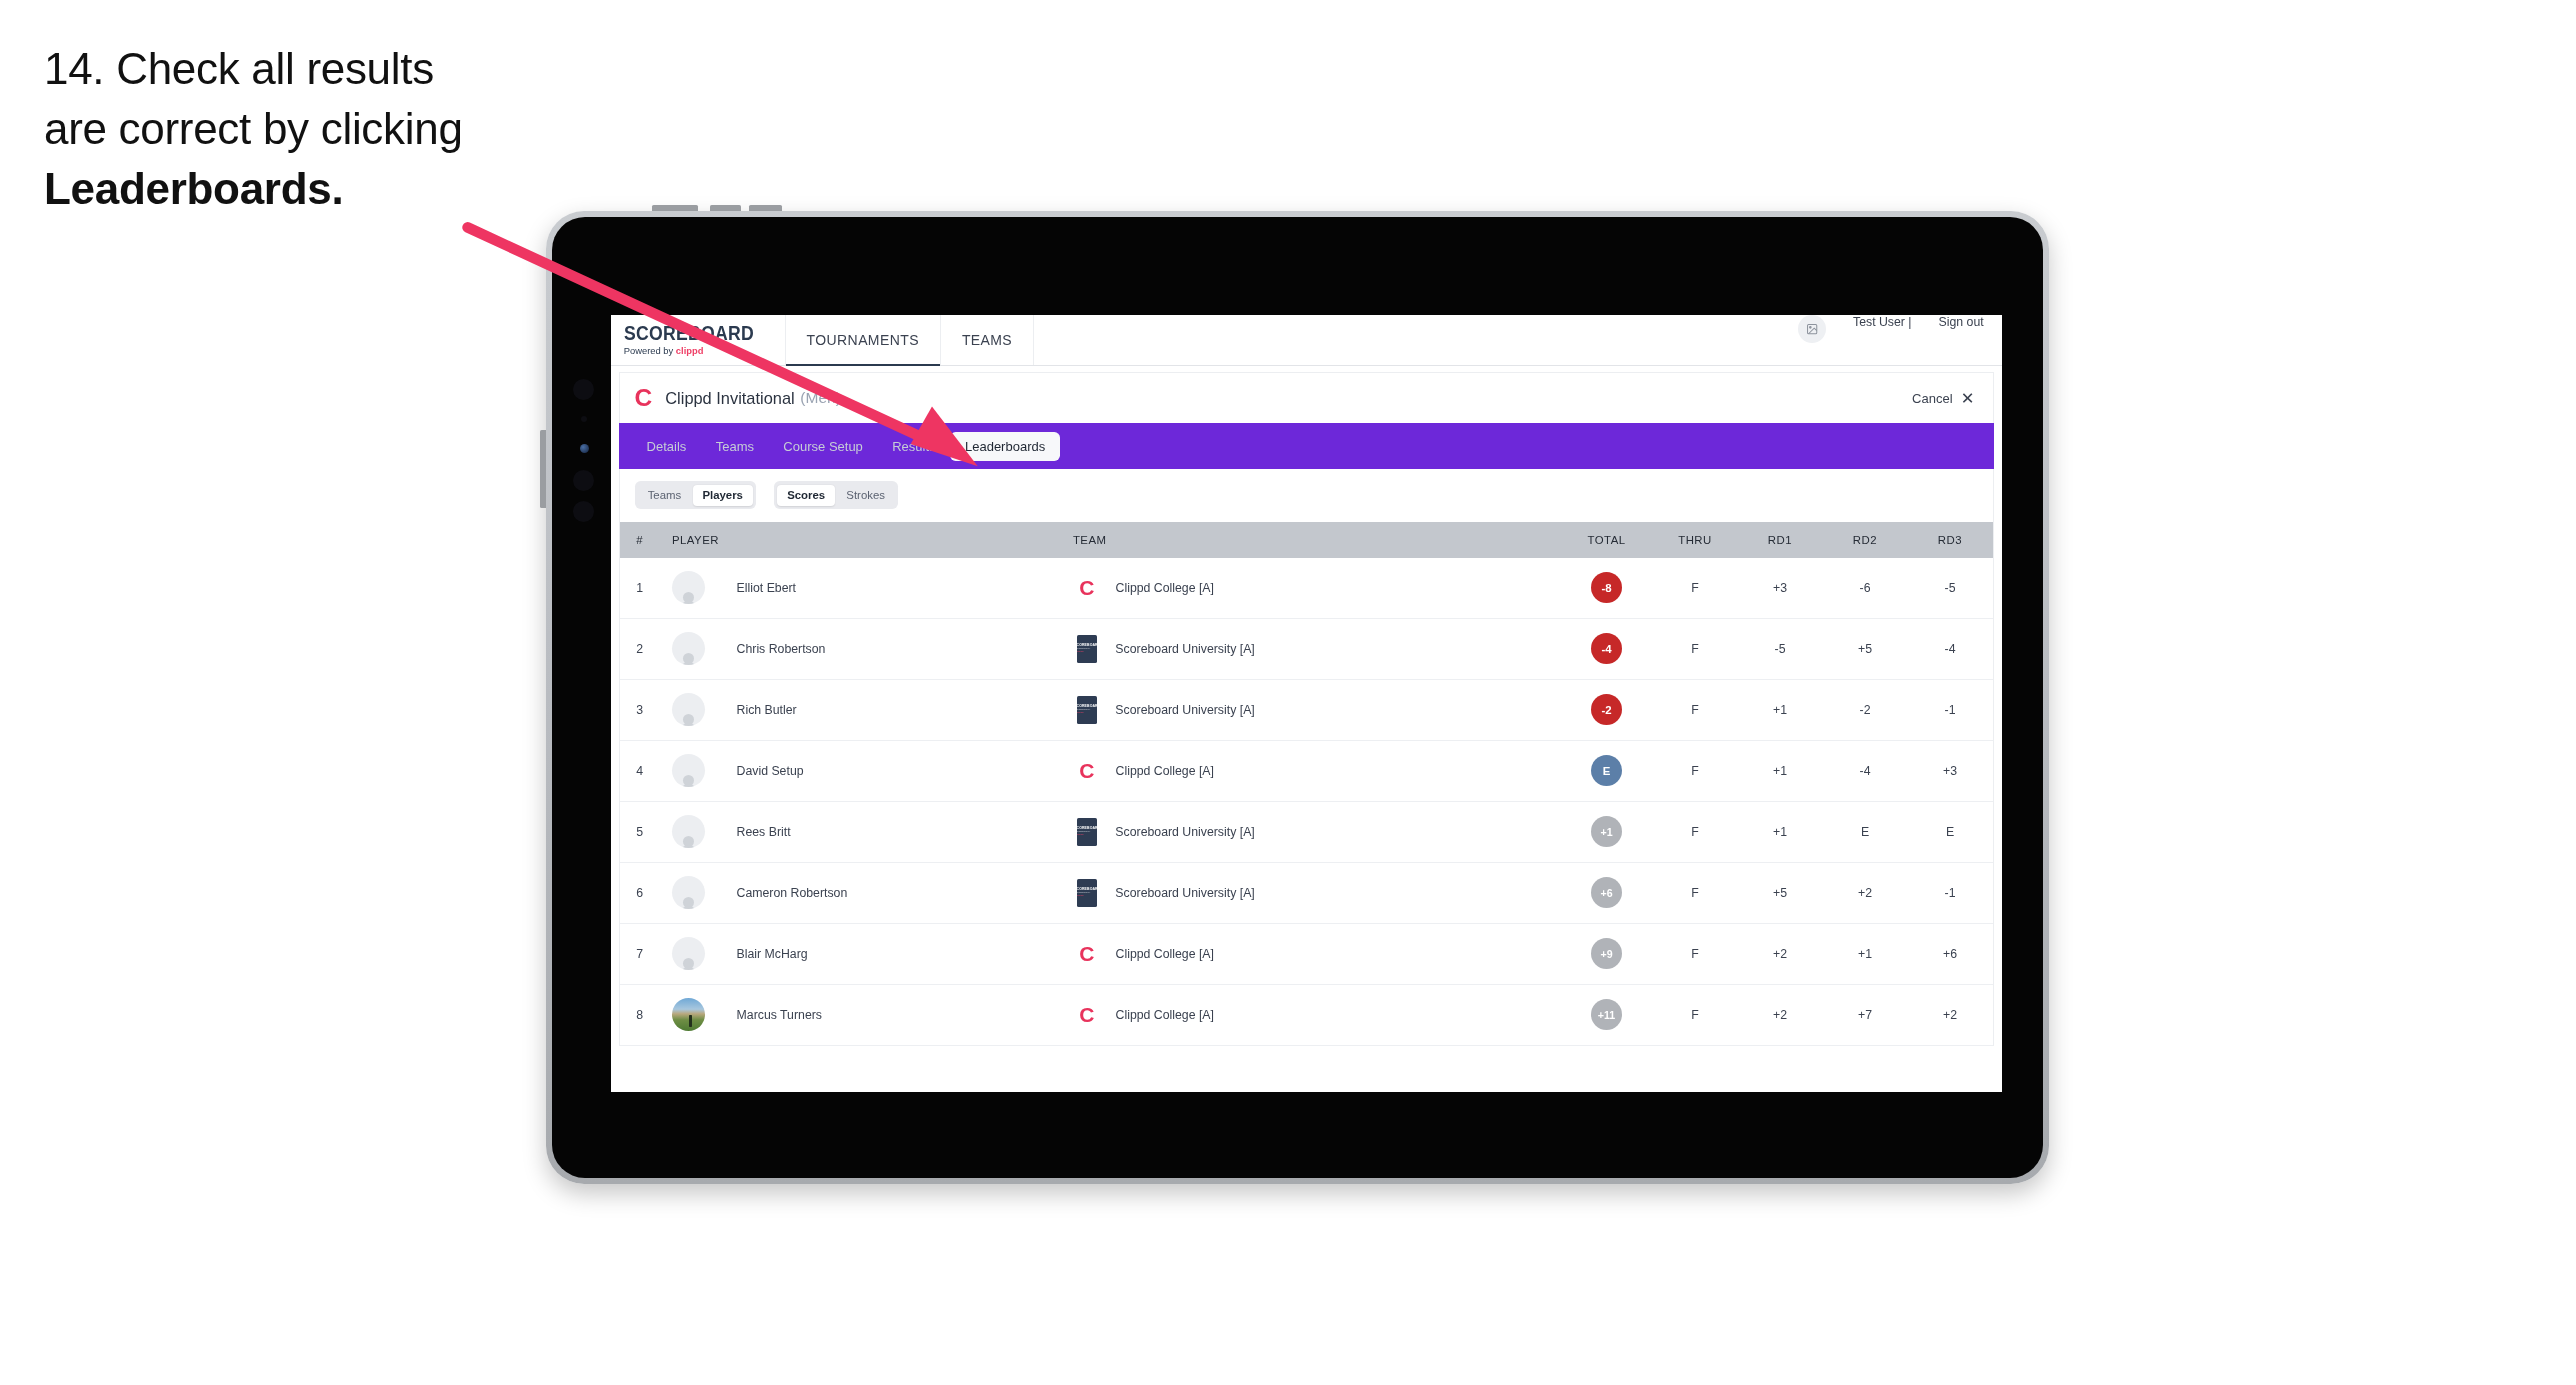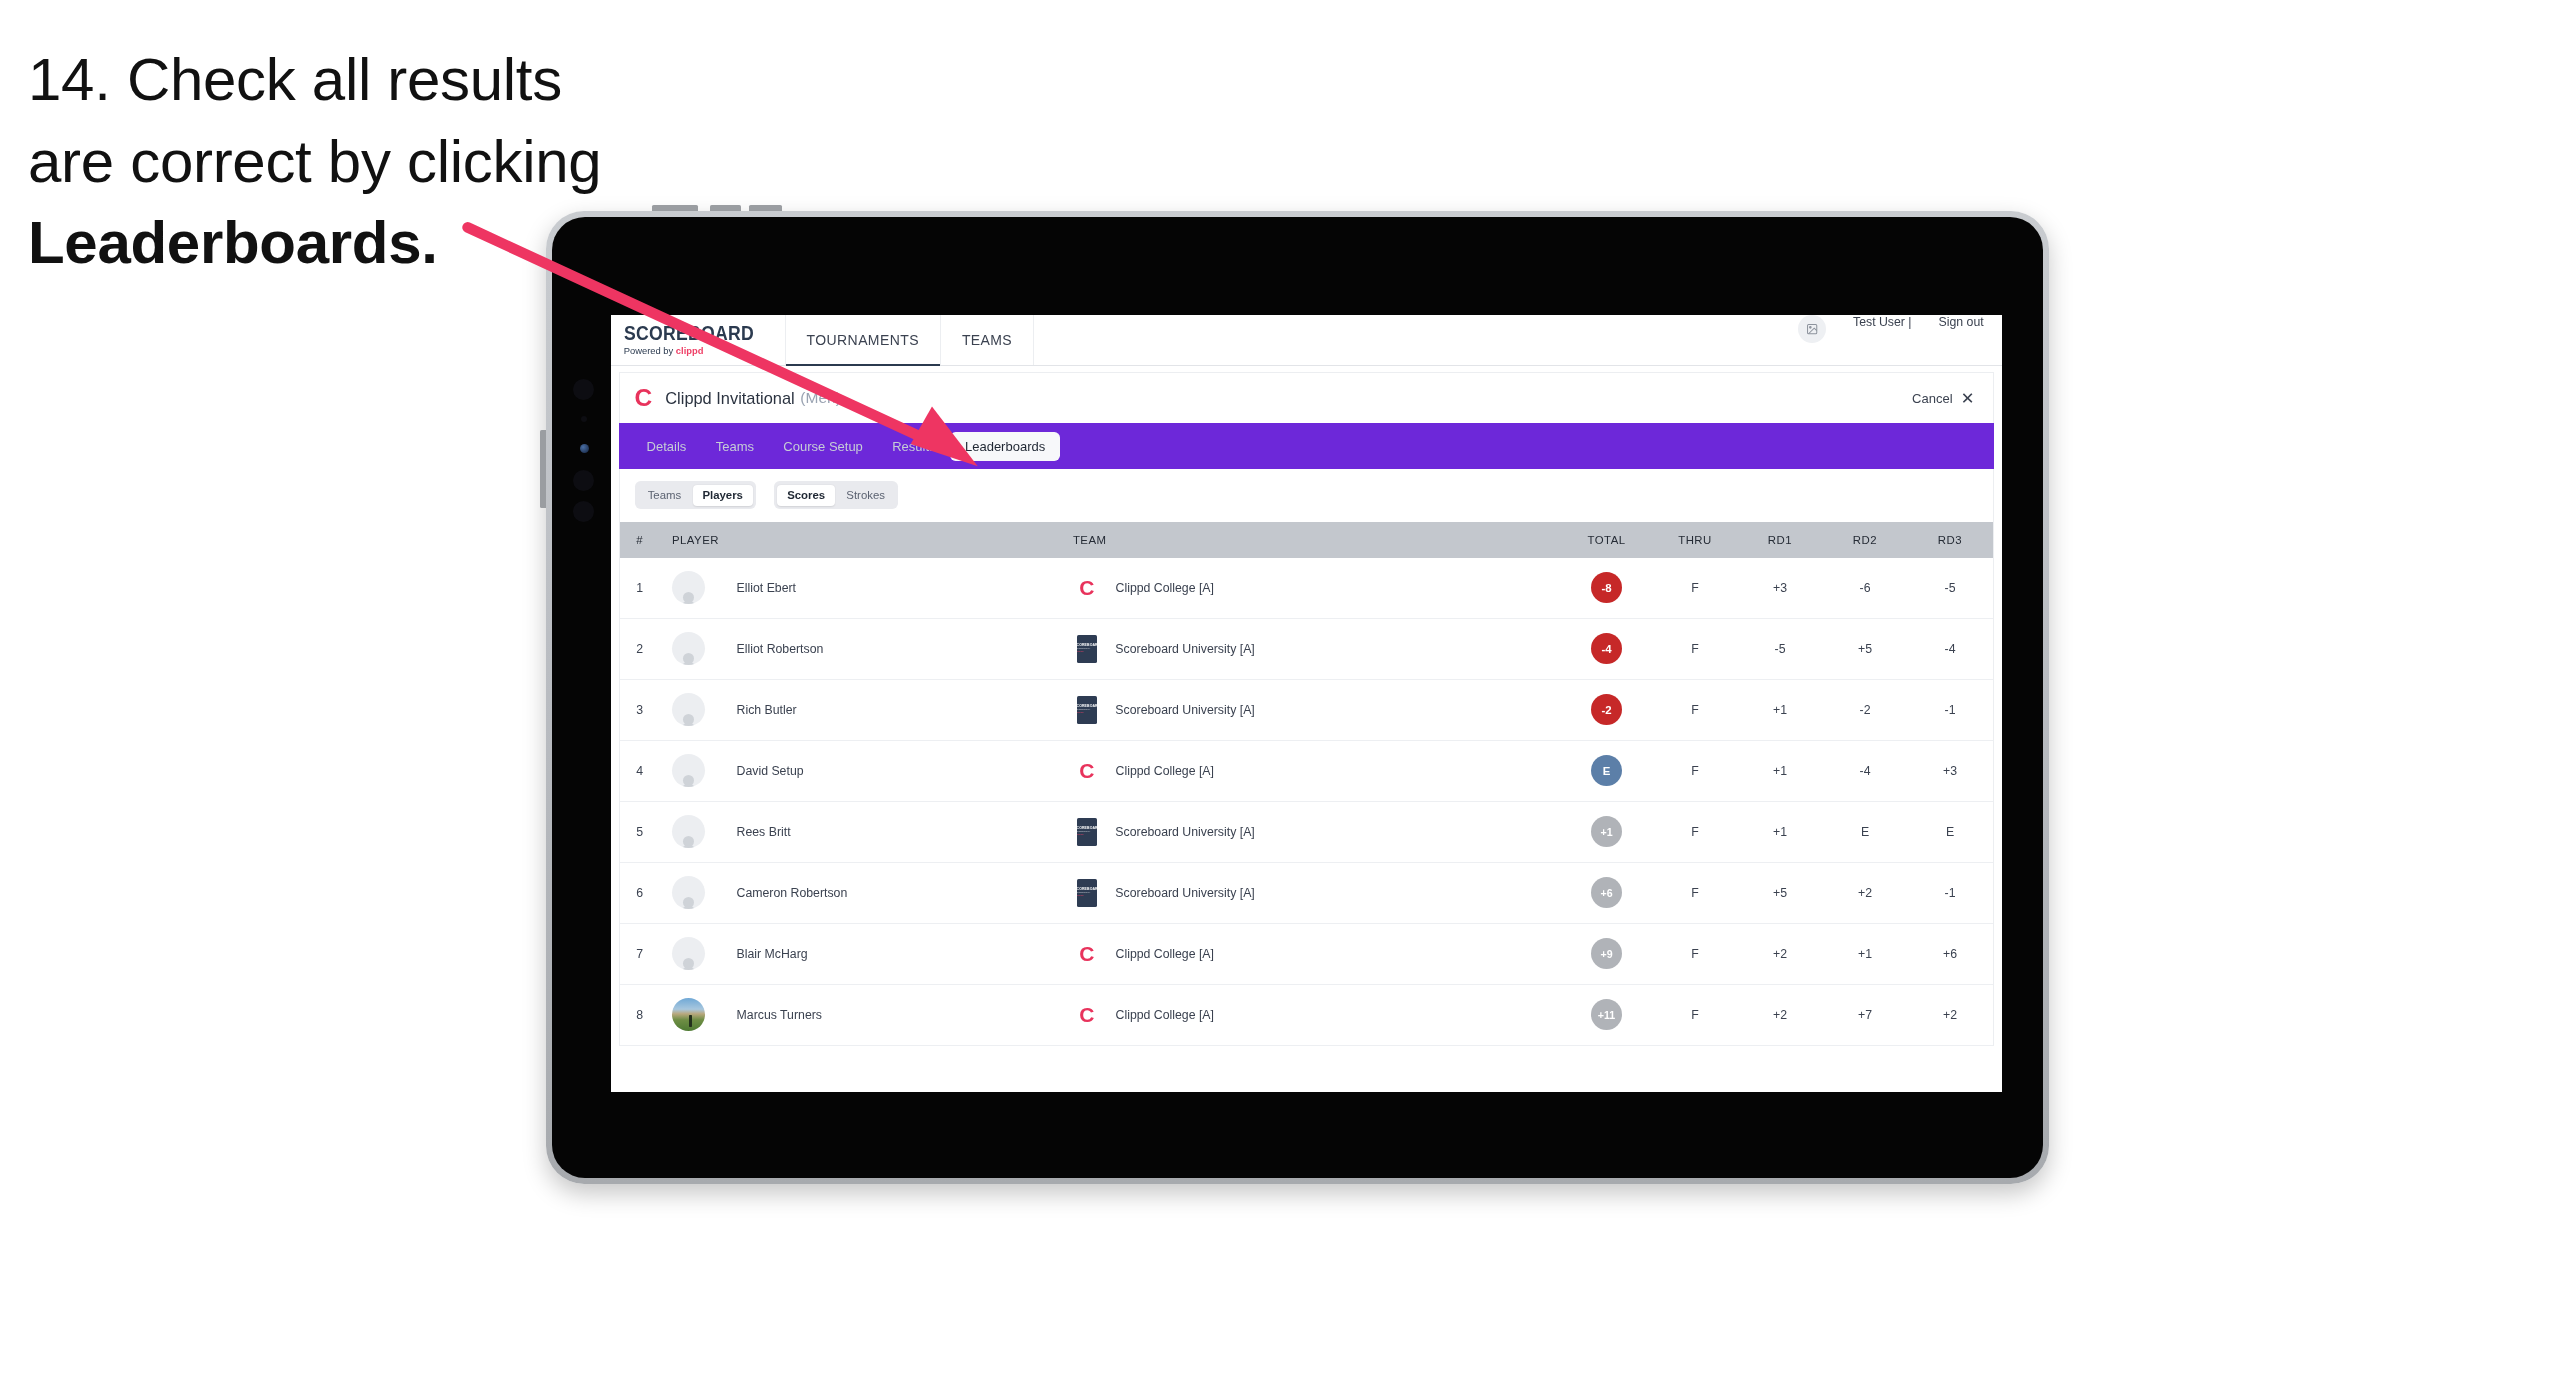--- a/index.html
+++ b/index.html
@@ -7,23 +7,23 @@
     width: 2576px; height: 1386px;
     background: #ffffff;
     font-family: "Liberation Sans", sans-serif;
     overflow: hidden;
   }
   #root { position: relative; width: 2576px; height: 1386px; }
 
   
   .caption {
     position: absolute;
-    left: 28px; top: 39px;
+    left: 44px; top: 39px;
     width: 621px;
-    font-size: 60px;
+    font-size: 44px;
     line-height: 1.36;
     color: #111111;
     letter-spacing: -0.3px;
   }
   .caption .bold { font-weight: 700; }
 
   
   .arrow-layer {
     position: absolute; left: 0; top: 0;
     width: 2576px; height: 1386px;
@@ -414,21 +414,21 @@
                   <div class="c-rd">+3</div>
                   <div class="c-rd">-6</div>
                   <div class="c-rd">-5</div>
                 </div>
                 <div class="lb-row">
                   <div class="c-rank">2</div>
                   <div class="c-player">
                     <div class="avatar-ph">
                       <div class="head"></div>
                     </div>
-                    <span class="pl-name">Elliot Robertson</span>
+                    <span class="pl-name">Chris Robertson</span>
                   </div>
                   <div class="c-team">
                     <div class="team-logo-tile">
                       <div class="tl-word">SCOREBOARD</div>
                       <div class="tl-sub">Powered by <i>clippd</i></div>
                     </div>
                     <span class="team-name">Scoreboard University [A]</span>
                   </div>
                   <div class="c-total">
                     <div class="badge under">-4</div>

